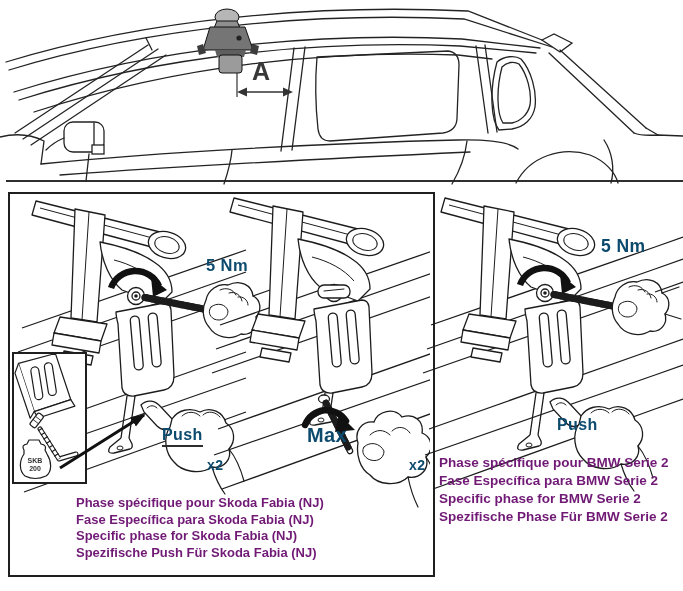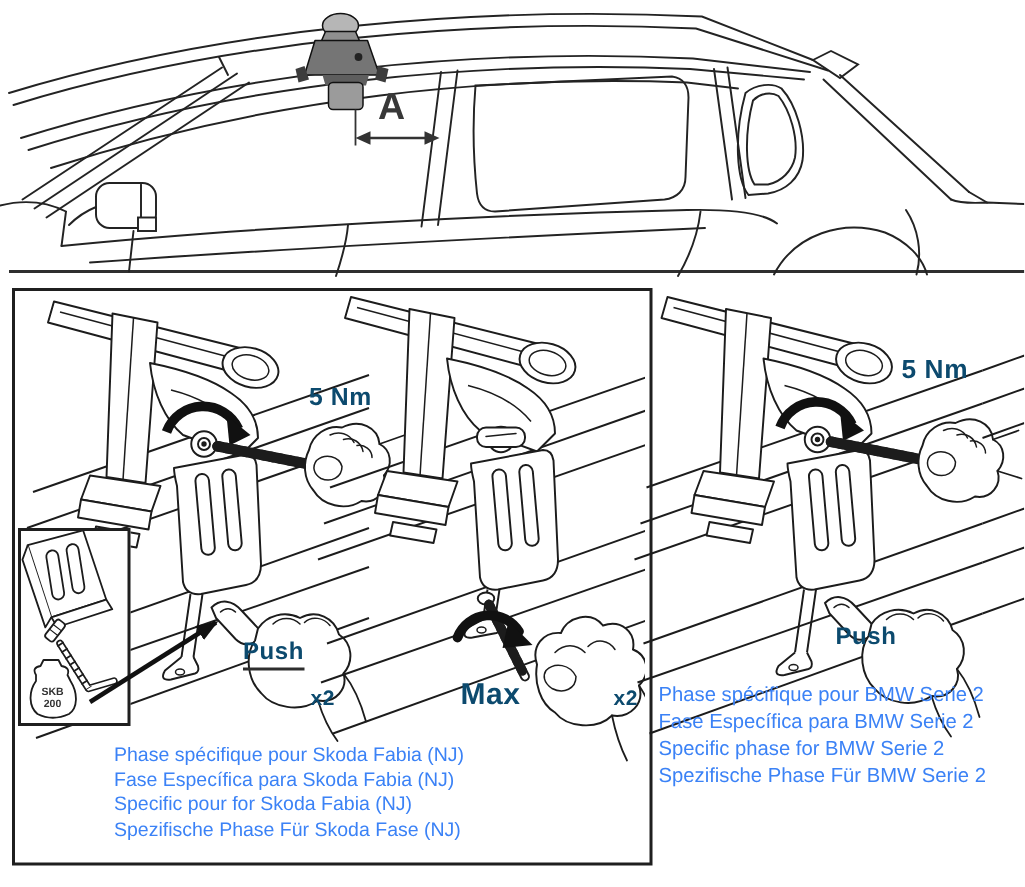--- a/index.html
+++ b/index.html
@@ -10,21 +10,21 @@
   .label{position:absolute;font-weight:bold;color:#0c4a6e;letter-spacing:.4px;white-space:nowrap;z-index:6;}
   .lbl-torque{font-size:16.5px;}
   .lbl-push{font-size:16px;}
   .lbl-push.u{border-bottom:2.5px solid #2e2e2e;padding-bottom:1px;}
   .lbl-count{font-size:14px;}
   .lbl-max{font-size:20px;}
   .lbl-dim{font-size:25px;color:#383838;}
   .sep{position:absolute;left:6px;top:180px;width:677px;height:2px;background:#2f2f2f;z-index:1;}
   .mainbox{position:absolute;left:8px;top:192px;width:423px;height:381px;border:2px solid #1f1f1f;z-index:1;}
   .insetbox{position:absolute;left:12px;top:352px;width:71px;height:128px;border:2px solid #1f1f1f;background:#fff;z-index:4;}
-  .cap{position:absolute;color:#3b82f6;z-index:6;}
+  .cap{position:absolute;color:#701a75;z-index:6;font-weight:bold;}
   .cap div{white-space:nowrap;}
   .cap-skoda{left:76px;top:495px;font-size:13px;line-height:16.5px;}
   .cap-bmw{left:439px;top:454px;font-size:13.5px;line-height:18px;}
   .art{z-index:2;}
   .arrow-overlay{z-index:5;}
 </style>
 </head>
 <body>
 
 <div id="stage">
@@ -240,30 +240,30 @@
       <marker id="ah2" markerUnits="userSpaceOnUse" markerWidth="18" markerHeight="14" refX="13" refY="5.5" orient="auto">
         <path d="M0,0 L15,5.5 L0,11 Z" fill="#111"></path>
       </marker>
     </defs>
   </svg>
 
   <div class="label lbl-dim" style="left:252px;top:57px;">A</div>
   <div class="label lbl-torque" style="left:206px;top:256px;">5 Nm</div>
   <div class="label lbl-push u" style="left:162px;top:426px;">Push</div>
   <div class="label lbl-count" style="left:207px;top:457px;">x2</div>
-  <div class="label lbl-max" style="left:307px;top:452px;">Max</div>
+  <div class="label lbl-max" style="left:307px;top:424px;">Max</div>
   <div class="label lbl-count" style="left:409px;top:457px;">x2</div>
   <div class="label lbl-torque" style="left:601px;top:236px;font-size:17.5px;">5 Nm</div>
   <div class="label lbl-push" style="left:557px;top:416px;">Push</div>
 
   <div class="cap cap-skoda">
     <div>Phase spécifique pour Skoda Fabia (NJ)</div>
     <div>Fase Específica para Skoda Fabia (NJ)</div>
-    <div>Specific pour for Skoda Fabia (NJ)</div>
-    <div>Spezifische Phase Für Skoda Fase (NJ)</div>
+    <div>Specific phase for Skoda Fabia (NJ)</div>
+    <div>Spezifische Push Für Skoda Fabia (NJ)</div>
   </div>
   <div class="cap cap-bmw">
     <div>Phase spécifique pour BMW Serie 2</div>
     <div>Fase Específica para BMW Serie 2</div>
     <div>Specific phase for BMW Serie 2</div>
     <div>Spezifische Phase Für BMW Serie 2</div>
   </div>
 
 </div>
 

